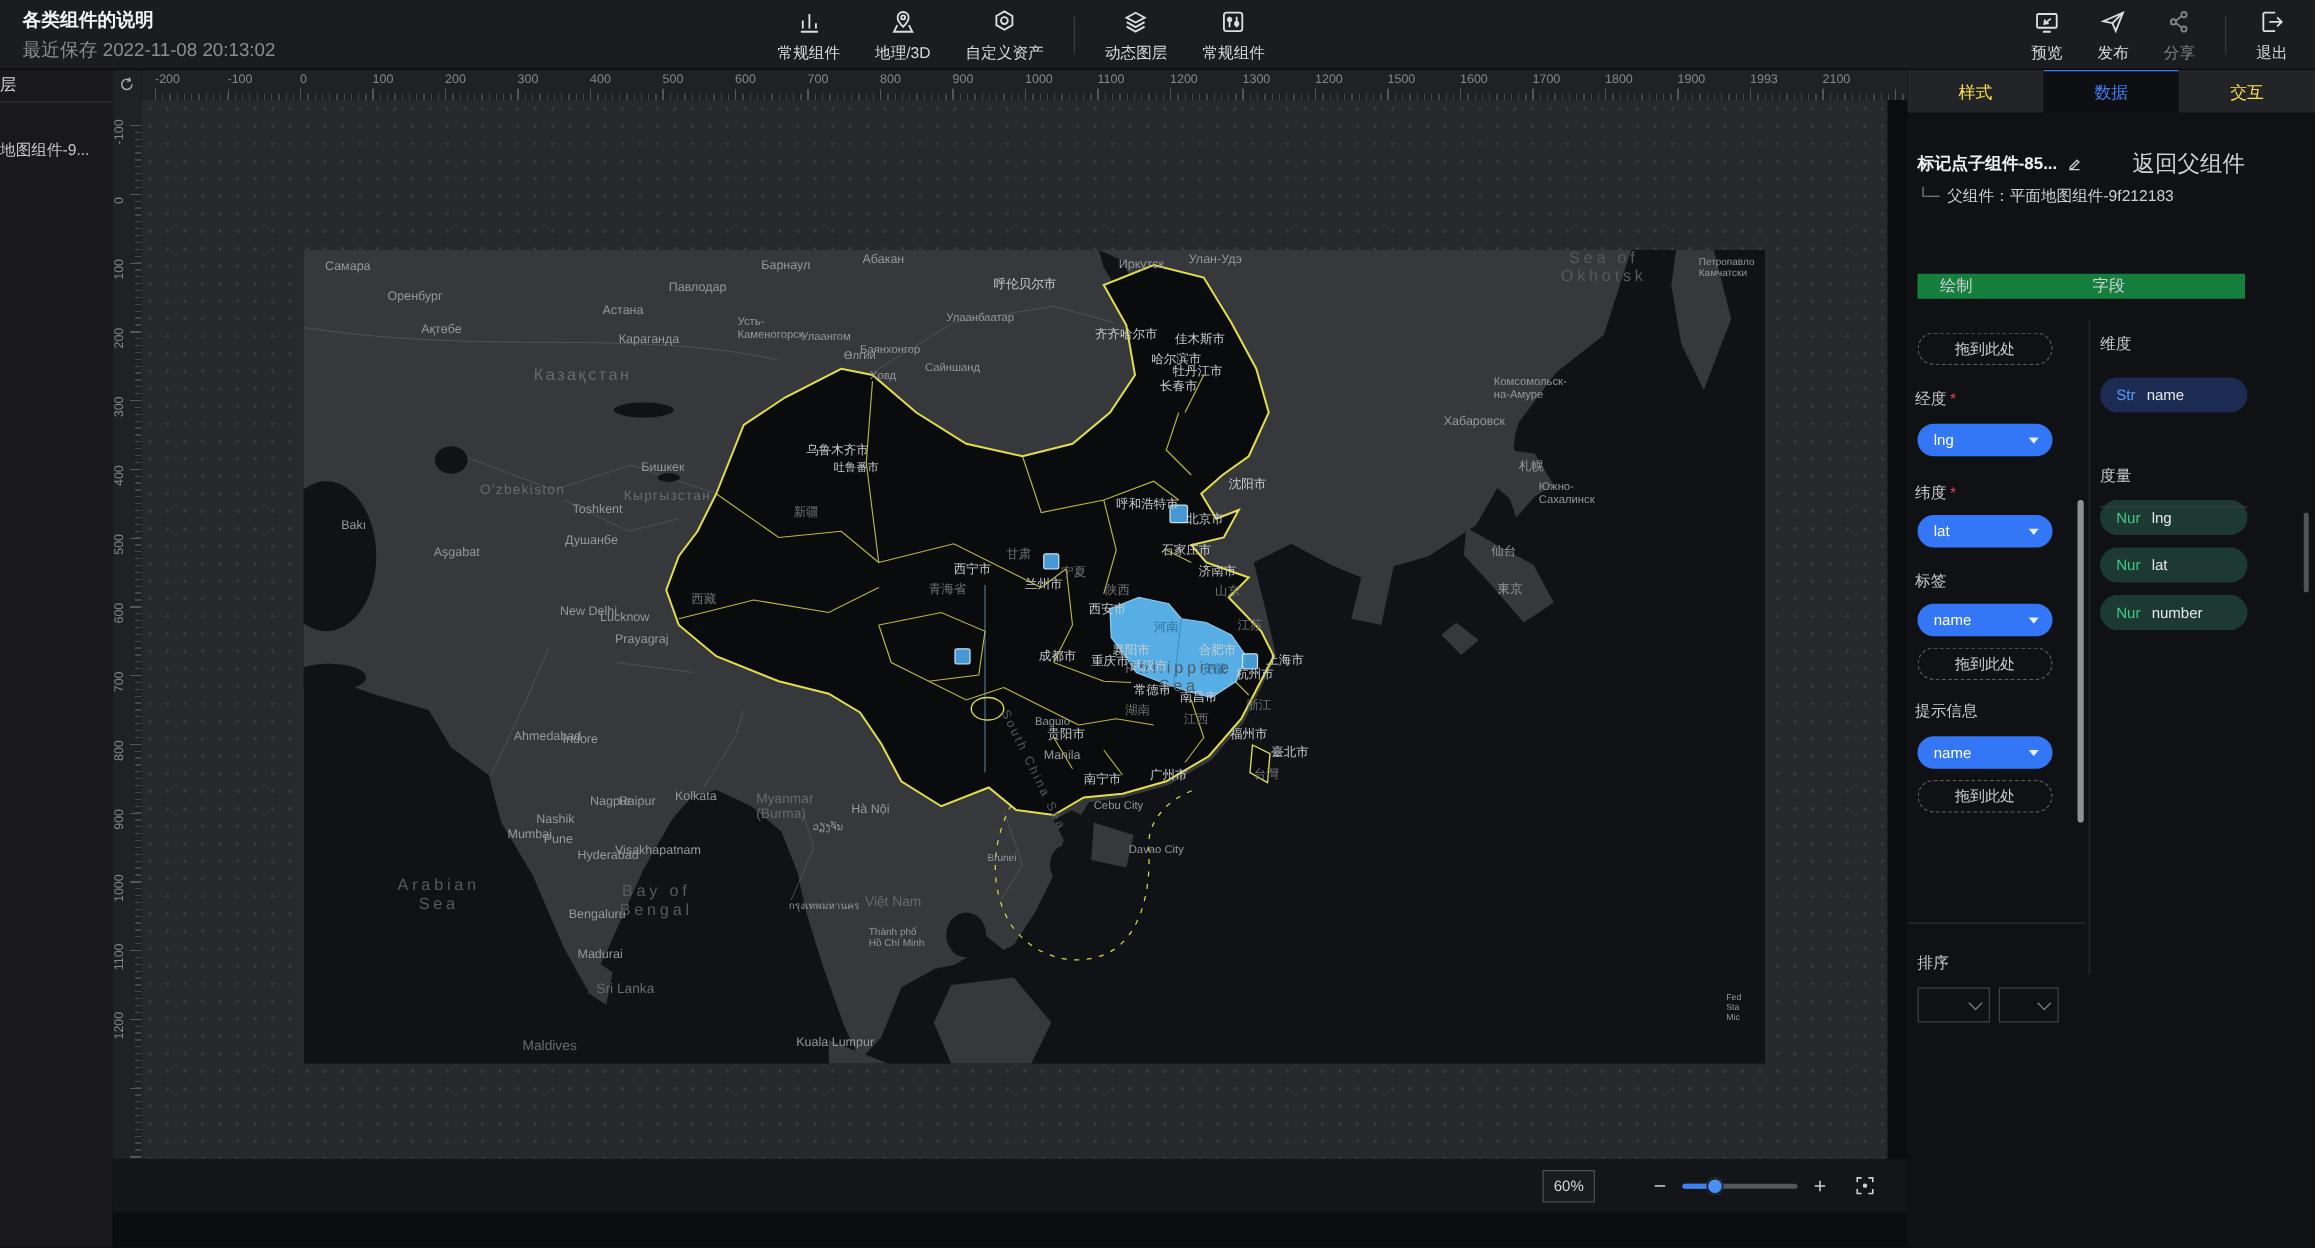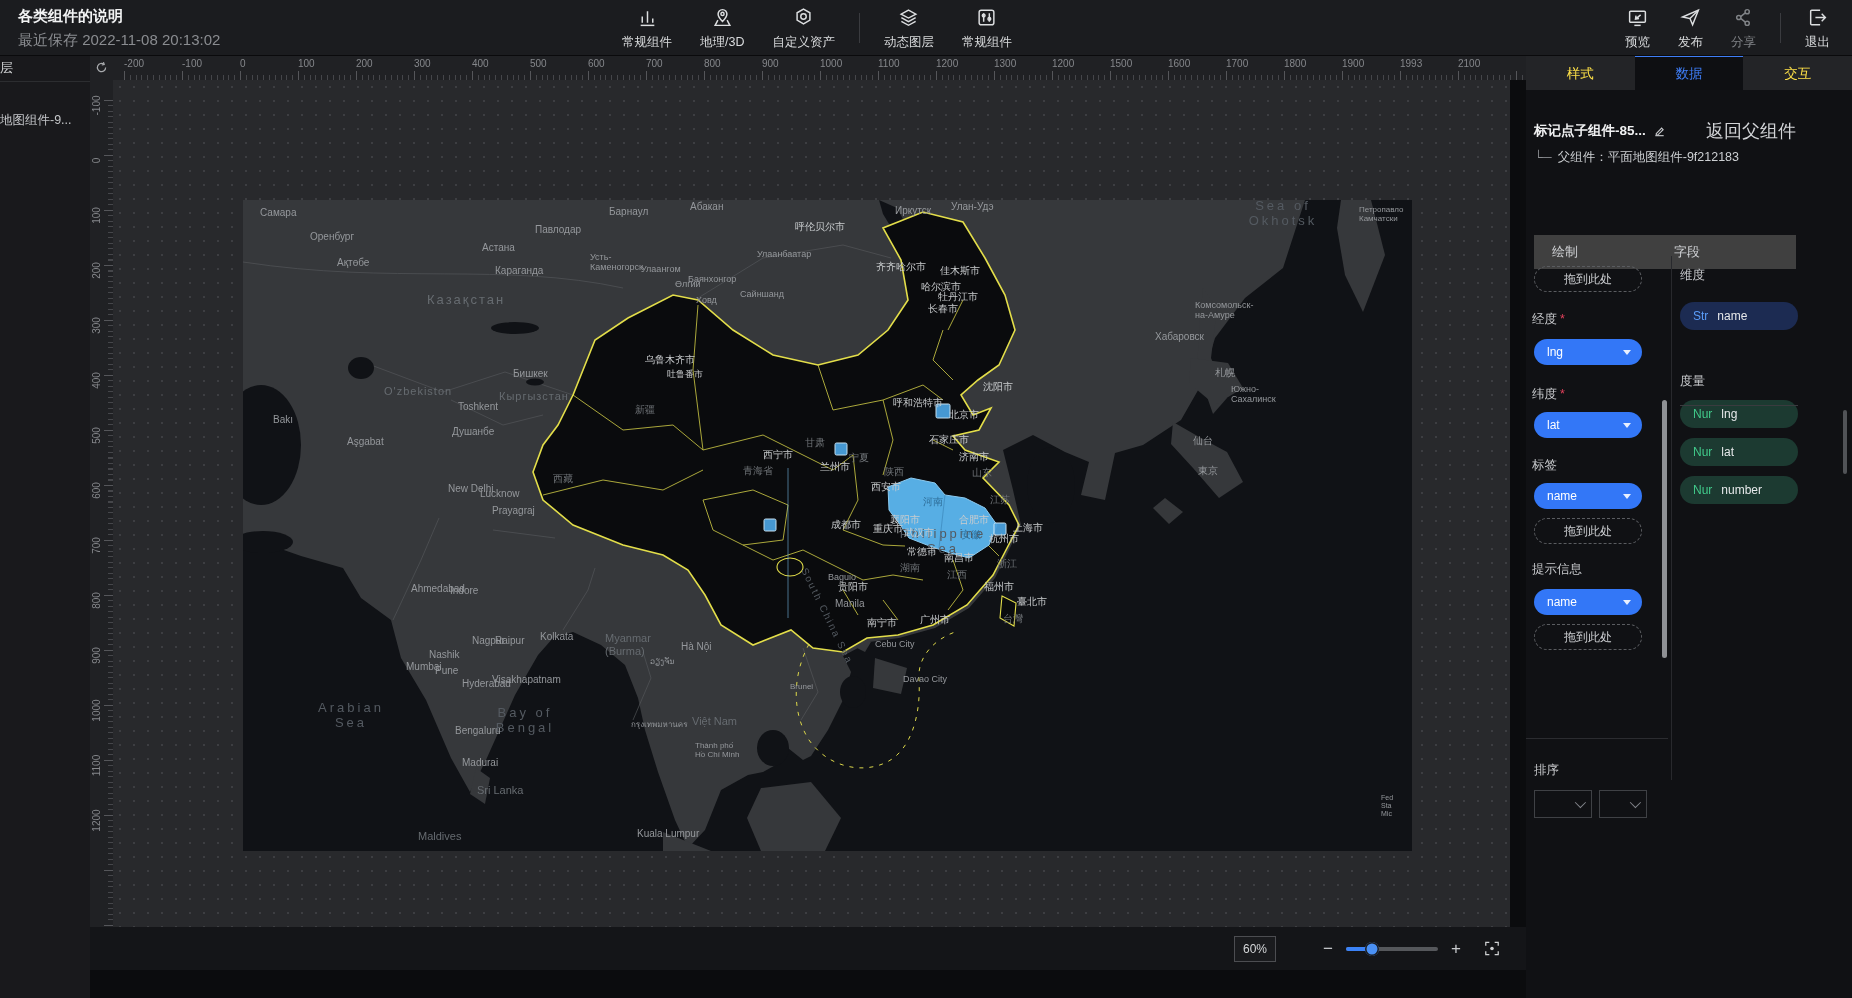--- a/index.html
+++ b/index.html
@@ -60,21 +60,21 @@
   #comp-row{top:64px;display:flex;align-items:center;justify-content:space-between;}
   #comp-name{font-size:13.5px;font-weight:bold;color:#f0f1f2;display:flex;align-items:center;gap:7px;}
   #comp-name svg{width:13px;height:13px;stroke:#c9cbce;fill:none;stroke-width:1.2;cursor:pointer;}
   #back-parent{font-size:18px;color:#d2d4d7;cursor:pointer;}
   #parent-row{top:94px;font-size:12.5px;color:#cdd0d3;white-space:nowrap;}
   #parent-row .elbow{color:#8b8d91;margin-right:6px;}
   #ds-row{top:127px;display:flex;align-items:center;}
   #ds-label{width:81px;font-size:12.5px;color:#c3c5c8;}
   #ds-select{flex:1;height:28px;border:1px solid #3f4145;background:#17181b;display:flex;align-items:center;justify-content:space-between;padding:0 9px;font-size:12.5px;color:#d8dadc;cursor:pointer;}
   .chev{width:7px;height:7px;border-right:1.4px solid #82848a;border-bottom:1.4px solid #82848a;transform:rotate(45deg) translateY(-2px);}
-  #cols-header{top:180px;height:34px;background:#404040;display:flex;align-items:center;font-size:13px;color:#cfd1d4;}
+  #cols-header{top:164px;height:20px;background:#15803d;display:flex;align-items:center;font-size:13px;color:#cfd1d4;}
   #cols-header .lefttitle{padding-left:18px;width:120px;box-sizing:border-box;}
   #cols-header .righttitle{padding-left:20px;}
   #leftcol{position:absolute;left:8px;top:201px;width:110px;}
   .drop-pill{position:absolute;left:0;width:108px;height:26px;border:1px dashed #5a5c60;border-radius:14px;display:flex;align-items:center;justify-content:center;font-size:12px;color:#cfd1d4;box-sizing:border-box;cursor:pointer;}
   .fld-label{position:absolute;left:-2px;font-size:12.5px;color:#c9cbce;}
   .fld-label .req{color:#e3405b;margin-left:3px;}
   .blue-pill{position:absolute;left:0;width:108px;height:26px;border-radius:14px;background:#3377f7;display:flex;align-items:center;justify-content:space-between;padding:0 11px 0 13px;font-size:12px;color:#fff;box-sizing:border-box;cursor:pointer;}
   .blue-pill .tri{width:0;height:0;border-left:4.5px solid transparent;border-right:4.5px solid transparent;border-top:5.5px solid #e8f0ff;}
   #col-divider{position:absolute;left:145px;top:201px;width:1px;height:524px;background:#28292d;}
   #col-scroll{position:absolute;left:136px;top:345px;width:5px;height:258px;border-radius:3px;background:#8e9094;cursor:pointer;}

